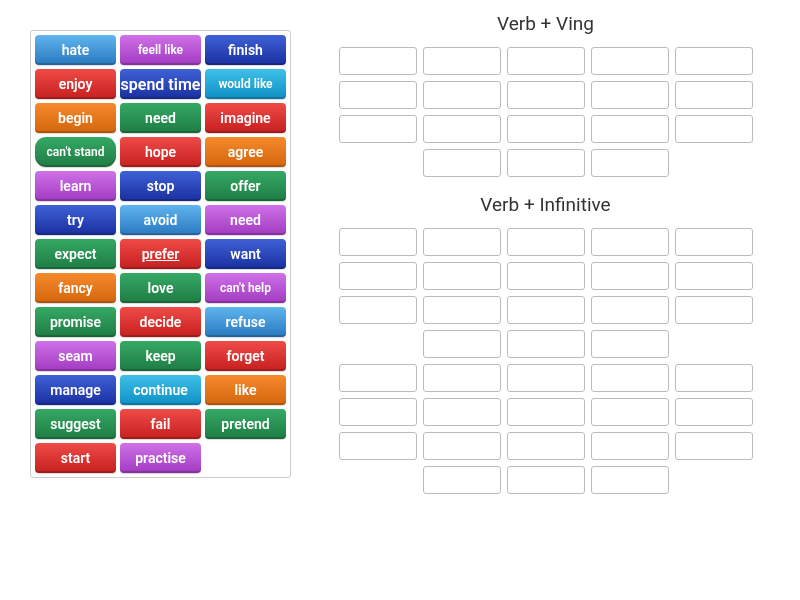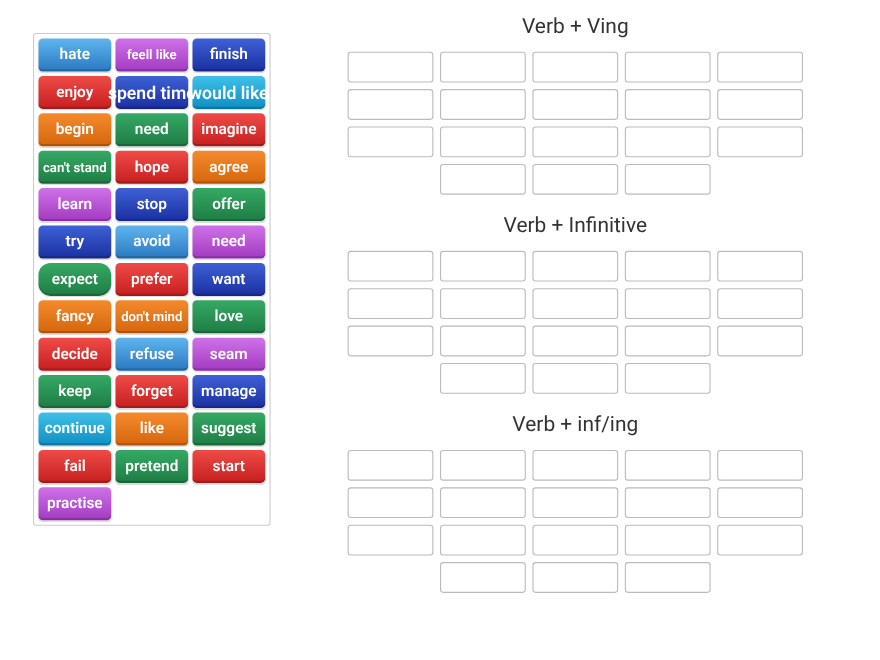--- a/index.html
+++ b/index.html
@@ -22,21 +22,21 @@
   .word-bank {
     border: 1px solid #ccc;
     border-radius: 3px;
     padding: 4px;
     display: grid;
     grid-template-columns: repeat(3, auto);
     gap: 4px;
     flex-shrink: 0;
   }
   .tile {
-    width: 66px;
+    width: 81px;
     height: 30px;
     display: flex;
     align-items: center;
     justify-content: center;
     font-size: 14px;
     font-weight: 600;
     color: #fff;
     border-radius: 4px;
     white-space: nowrap;
     cursor: grab;
@@ -77,39 +77,40 @@
 </head>
 <body>
 
 <div class="container">
   <div class="word-bank" id="word-bank">
       <div class="tile" style="background: linear-gradient(rgb(95, 181, 238), rgb(42, 120, 193));">hate</div>
       <div class="tile" style="background: linear-gradient(rgb(207, 113, 232), rgb(162, 58, 193)); font-size: 12px;">feell like</div>
       <div class="tile" style="background: linear-gradient(rgb(62, 97, 214), rgb(26, 47, 160));">finish</div>
       <div class="tile" style="background: linear-gradient(rgb(239, 75, 71), rgb(197, 31, 31));">enjoy</div>
       <div class="tile" style="background: linear-gradient(rgb(62, 97, 214), rgb(26, 47, 160)); font-size: 16px;">spend time</div>
-      <div class="tile" style="background: linear-gradient(rgb(62, 192, 232), rgb(14, 143, 196)); font-size: 16px;">would like</div>
+      <div class="tile" style="background: linear-gradient(rgb(62, 192, 232), rgb(14, 143, 196)); font-size: 12px;">would like</div>
       <div class="tile" style="background: linear-gradient(rgb(245, 138, 45), rgb(212, 101, 11));">begin</div>
       <div class="tile" style="background: linear-gradient(rgb(53, 169, 100), rgb(30, 124, 68));">need</div>
       <div class="tile" style="background: linear-gradient(rgb(239, 75, 71), rgb(197, 31, 31));">imagine</div>
-      <div class="tile" style="background: linear-gradient(rgb(53, 169, 100), rgb(30, 124, 68)); font-size: 12px;">can't stand</div>
+      <div class="tile" style="background: linear-gradient(rgb(53, 169, 100), rgb(30, 124, 68)); font-size: 12px; border-radius: 11px;">can't stand</div>
       <div class="tile" style="background: linear-gradient(rgb(239, 75, 71), rgb(197, 31, 31));">hope</div>
       <div class="tile" style="background: linear-gradient(rgb(245, 138, 45), rgb(212, 101, 11));">agree</div>
       <div class="tile" style="background: linear-gradient(rgb(207, 113, 232), rgb(162, 58, 193));">learn</div>
       <div class="tile" style="background: linear-gradient(rgb(62, 97, 214), rgb(26, 47, 160));">stop</div>
       <div class="tile" style="background: linear-gradient(rgb(53, 169, 100), rgb(30, 124, 68));">offer</div>
       <div class="tile" style="background: linear-gradient(rgb(62, 97, 214), rgb(26, 47, 160));">try</div>
       <div class="tile" style="background: linear-gradient(rgb(95, 181, 238), rgb(42, 120, 193));">avoid</div>
       <div class="tile" style="background: linear-gradient(rgb(207, 113, 232), rgb(162, 58, 193));">need</div>
-      <div class="tile" style="background: linear-gradient(rgb(53, 169, 100), rgb(30, 124, 68)); border-radius: 11px;">expect</div>
-      <div class="tile" style="background: linear-gradient(rgb(239, 75, 71), rgb(197, 31, 31));">prefer</div>
+      <div class="tile" style="background: linear-gradient(rgb(53, 169, 100), rgb(30, 124, 68));">expect</div>
+      <div class="tile" style="background: linear-gradient(rgb(239, 75, 71), rgb(197, 31, 31)); text-decoration: underline;">prefer</div>
       <div class="tile" style="background: linear-gradient(rgb(62, 97, 214), rgb(26, 47, 160));">want</div>
       <div class="tile" style="background: linear-gradient(rgb(245, 138, 45), rgb(212, 101, 11));">fancy</div>
-      <div class="tile" style="background: linear-gradient(rgb(245, 138, 45), rgb(212, 101, 11)); font-size: 12px;">don't mind</div>
       <div class="tile" style="background: linear-gradient(rgb(53, 169, 100), rgb(30, 124, 68));">love</div>
+      <div class="tile" style="background: linear-gradient(rgb(207, 113, 232), rgb(162, 58, 193)); font-size: 12px;">can't help</div>
+      <div class="tile" style="background: linear-gradient(rgb(53, 169, 100), rgb(30, 124, 68));">promise</div>
       <div class="tile" style="background: linear-gradient(rgb(239, 75, 71), rgb(197, 31, 31));">decide</div>
       <div class="tile" style="background: linear-gradient(rgb(95, 181, 238), rgb(42, 120, 193));">refuse</div>
       <div class="tile" style="background: linear-gradient(rgb(207, 113, 232), rgb(162, 58, 193));">seam</div>
       <div class="tile" style="background: linear-gradient(rgb(53, 169, 100), rgb(30, 124, 68));">keep</div>
       <div class="tile" style="background: linear-gradient(rgb(239, 75, 71), rgb(197, 31, 31));">forget</div>
       <div class="tile" style="background: linear-gradient(rgb(62, 97, 214), rgb(26, 47, 160));">manage</div>
       <div class="tile" style="background: linear-gradient(rgb(62, 192, 232), rgb(14, 143, 196));">continue</div>
       <div class="tile" style="background: linear-gradient(rgb(245, 138, 45), rgb(212, 101, 11));">like</div>
       <div class="tile" style="background: linear-gradient(rgb(53, 169, 100), rgb(30, 124, 68));">suggest</div>
       <div class="tile" style="background: linear-gradient(rgb(239, 75, 71), rgb(197, 31, 31));">fail</div>
@@ -153,21 +154,20 @@
         <div class="slot"></div>
         <div class="slot"></div>
         <div class="slot"></div>
         <div class="slot"></div>
         <div class="slot"></div>
         <div class="slot"></div>
         <div class="slot"></div>
         <div class="slot"></div>
         <div class="slot"></div>
       </div>
-      <div class="group-title">Verb + inf/ing</div>
       <div class="slot-grid">
         <div class="slot"></div>
         <div class="slot"></div>
         <div class="slot"></div>
         <div class="slot"></div>
         <div class="slot"></div>
         <div class="slot"></div>
         <div class="slot"></div>
         <div class="slot"></div>
         <div class="slot"></div>

